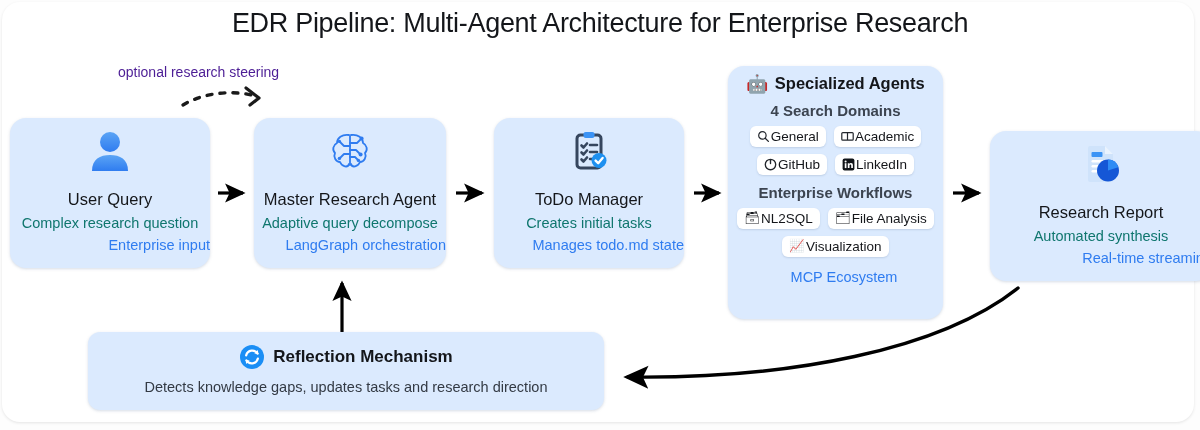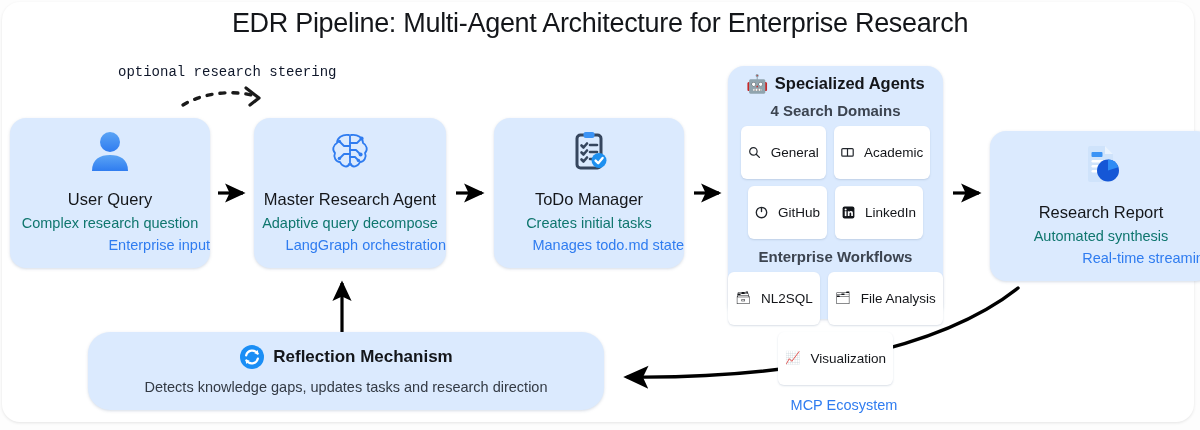--- a/index.html
+++ b/index.html
@@ -127,24 +127,24 @@
   }
   .chip-row {
     display: flex;
     justify-content: center;
     gap: 8px;
     margin-top: 7px;
   }
   .chip {
     display: inline-flex;
     align-items: center;
-    gap: 10px;
+    gap: 1px;
     background: #ffffff;
     border-radius: 6px;
-    padding: 18px 7px;
+    padding: 2px 7px;
     font-size: 13.5px;
     color: #14161a;
     white-space: nowrap;
     box-shadow: 0 1px 2px rgba(120,140,170,0.28);
     line-height: 17px;
   }
   .chip .emoji { font-size: 12.5px; line-height: 1; }
   .chip .glyph { width: 13px; height: 13px; display: inline-block; }
   .panel-accent {
     margin-top: 12px;
@@ -155,21 +155,21 @@
   }
 
   
   #node-reflection {
     position: absolute;
     left: 88px;
     top: 332px;
     width: 516px;
     height: 78px;
     background: #dbeafe;
-    border-radius: 22px;
+    border-radius: 12px;
     box-shadow: 0 1px 3px rgba(120,140,170,0.30);
     box-sizing: border-box;
     text-align: center;
     padding-top: 12px;
   }
   #node-reflection .reflect-head {
     display: flex;
     align-items: center;
     justify-content: center;
     gap: 8px;
@@ -184,23 +184,22 @@
     color: #333a44;
     white-space: nowrap;
   }
 
   
   #annotation-label {
     position: absolute;
     left: 118px;
     top: 64px;
     font-size: 14px;
-    color: #0f172a;
-    white-space: nowrap;
-    font-family: Liberation Mono, monospace;
+    color: #4c1d95;
+    white-space: nowrap;
   }
 
   svg.overlay {
     position: absolute;
     left: 0;
     top: 0;
     width: 1200px;
     height: 430px;
     pointer-events: none;
   }

